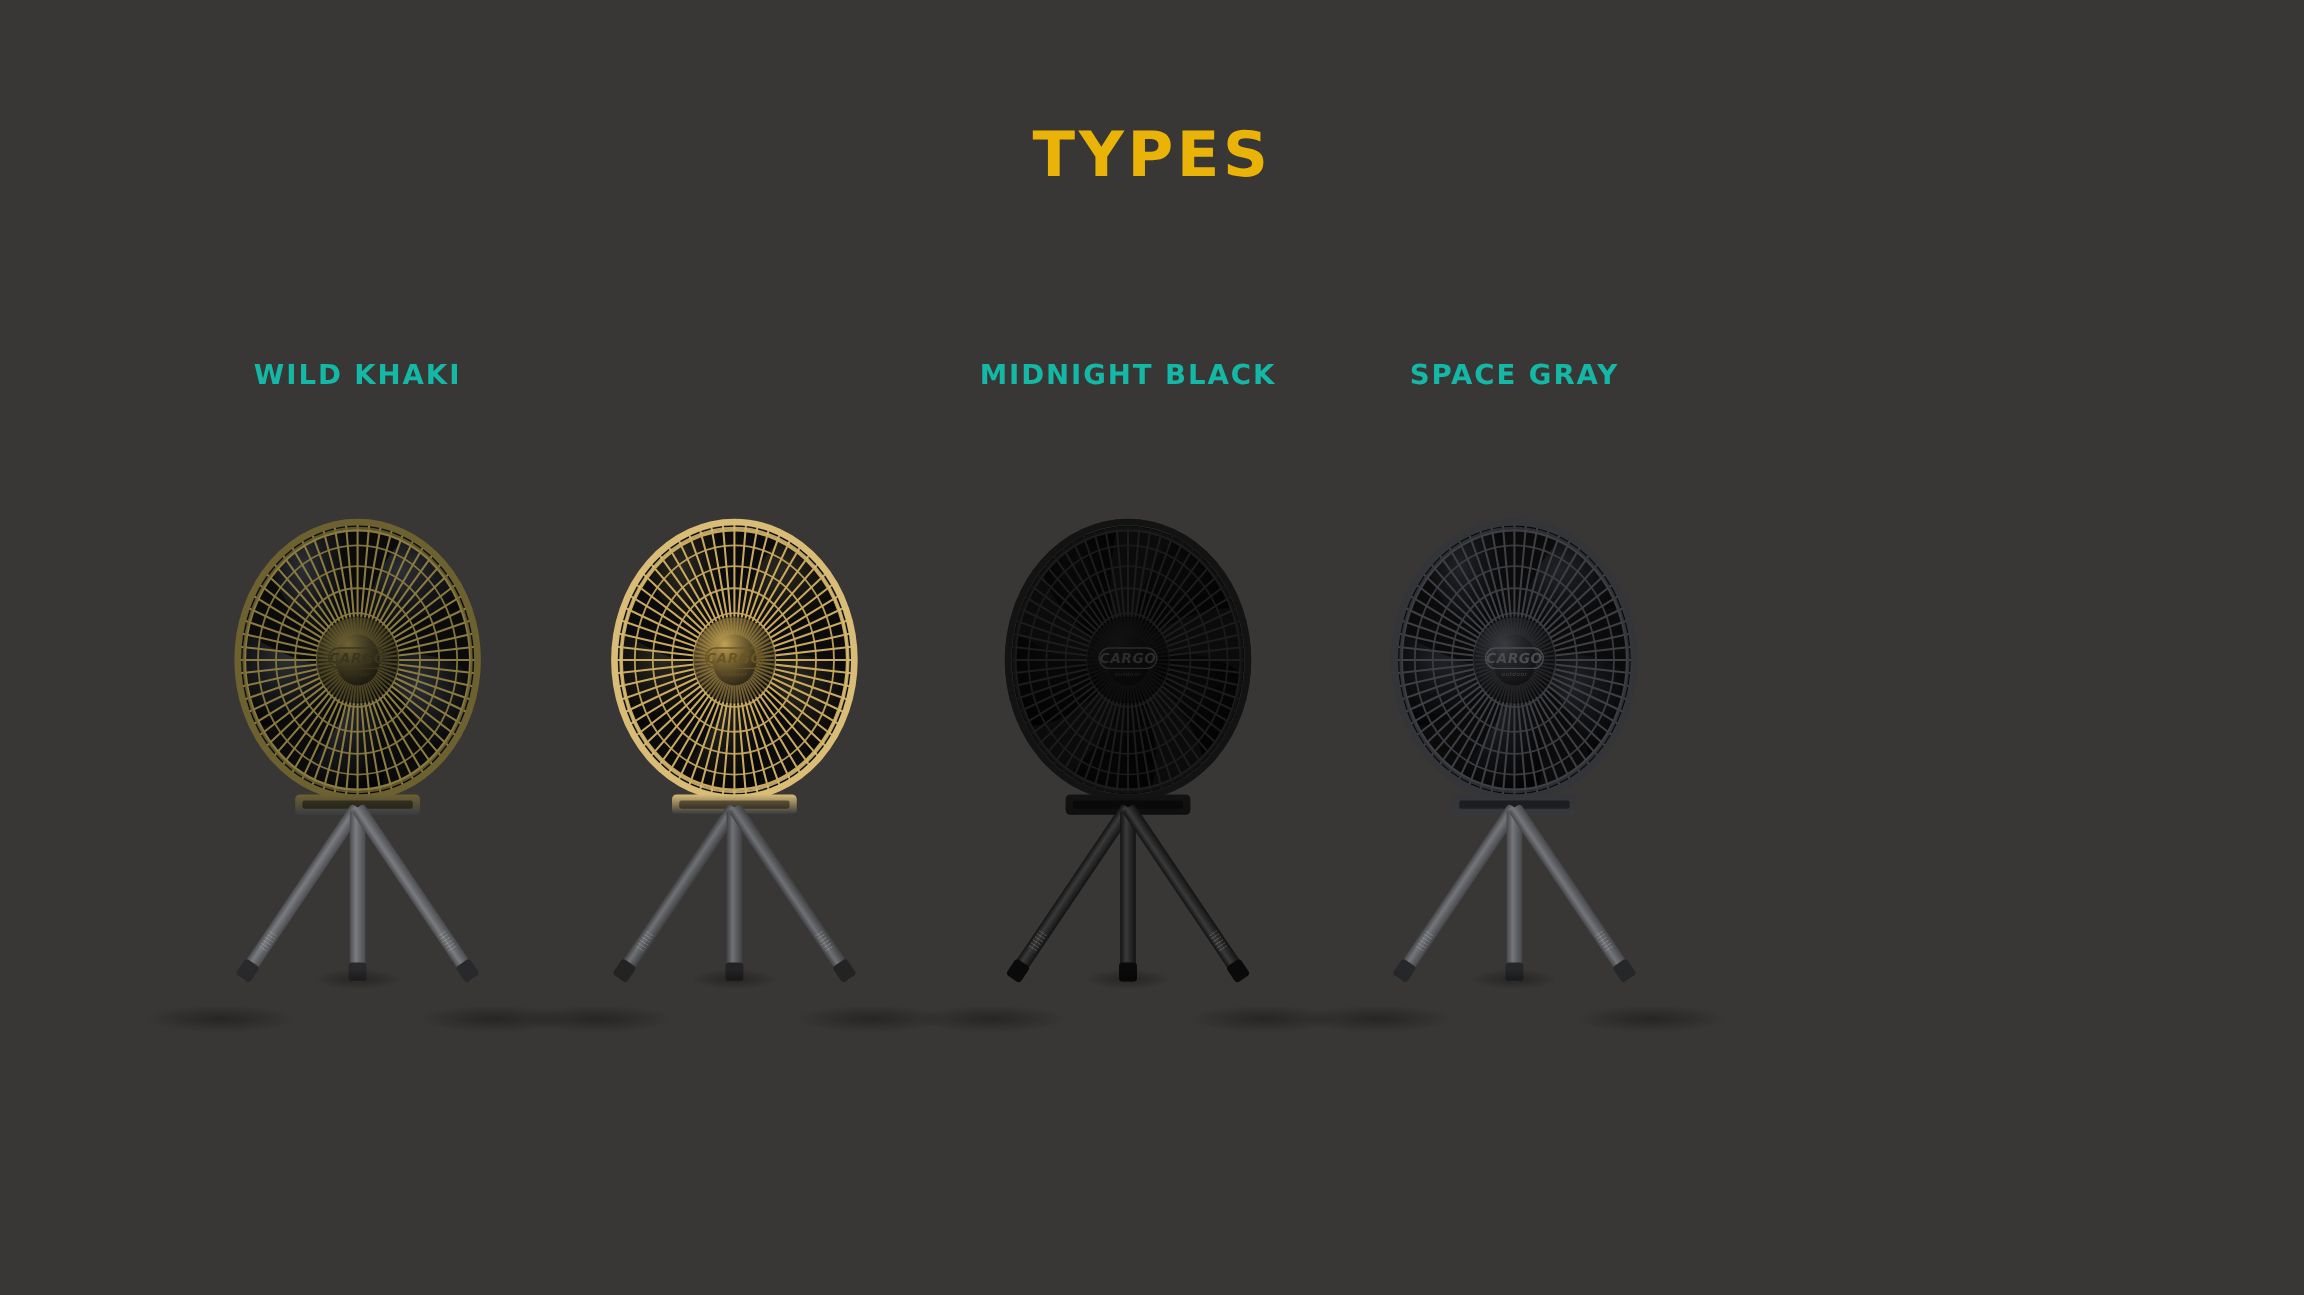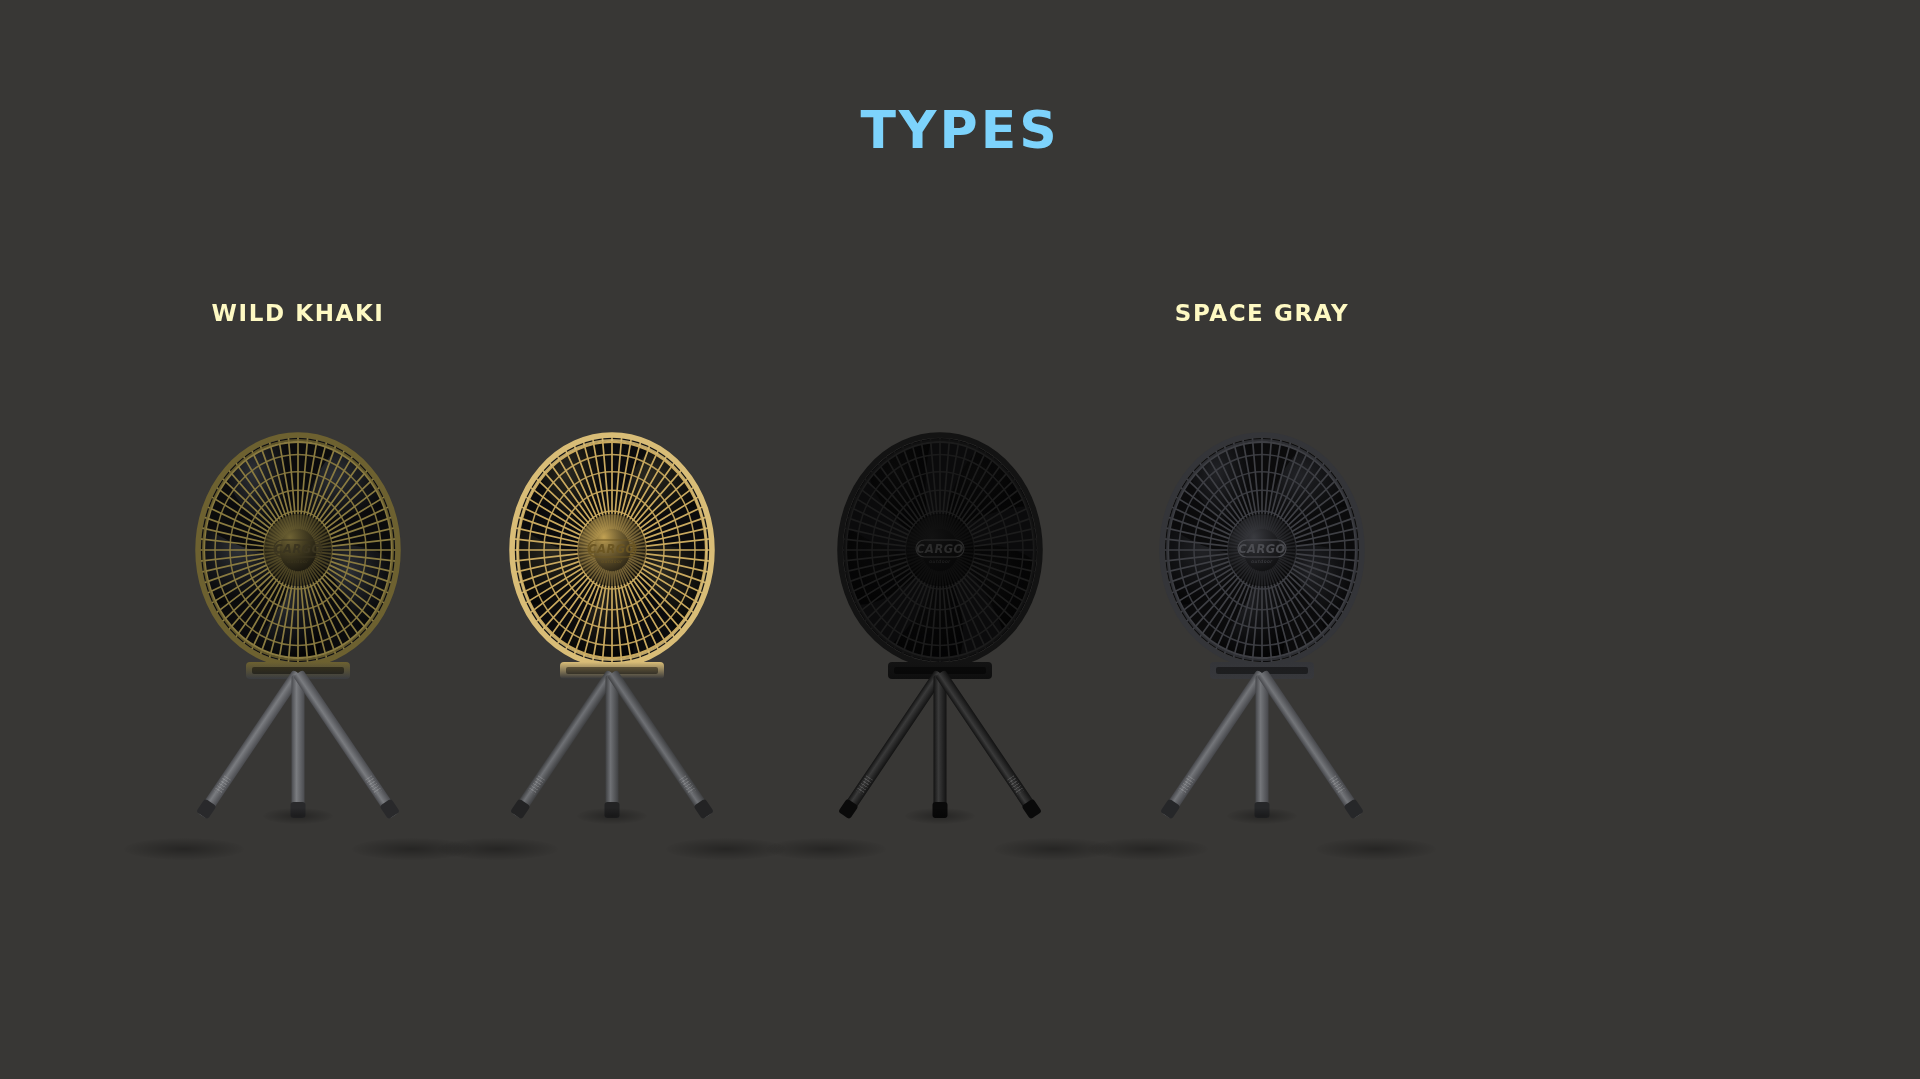--- a/index.html
+++ b/index.html
@@ -17,38 +17,38 @@
   }
 
   
   #page-title {
     position:absolute;
     top:104px; left:0; width:1920px;
     text-align:center;
     font-size:52px;
     font-weight:700;
     letter-spacing:3px;
-    color:#7dd3fc;
+    color:#eab308;
     line-height:1;
     font-family:"DejaVu Sans", sans-serif;
   }
 
   
   #labels {
     position:absolute;
     top:300px; left:0; width:1920px; height:34px;
   }
   .color-label {
     position:absolute;
     top:0;
     text-align:center;
     font-size:23px;
     font-weight:700;
     letter-spacing:1.6px;
-    color:#fef9c3;
+    color:#14b8a6;
     white-space:nowrap;
     font-family:"DejaVu Sans", sans-serif;
   }
 
   
   .product {
     position:absolute;
     top:430px;
     width:360px;
     height:480px;
@@ -149,20 +149,21 @@
 </style>
 </head>
 <body>
 
 <div id="stage">
 
   <h1 id="page-title">TYPES</h1>
 
   <div id="labels">
       <div class="color-label" style="left: 48px; width: 500px;">WILD KHAKI</div>
+      <div class="color-label" style="left: 690px; width: 500px;">MIDNIGHT BLACK</div>
       <div class="color-label" style="left: 1012px; width: 500px;">SPACE GRAY</div>
     </div>
 
   <div id="products">
       <div class="product" style="left: 118px;">
         <div class="fan-head">
           <svg viewBox="0 0 212 240" width="212" height="240" class="fan-svg">
             <defs>
               <radialGradient id="hubgrad0" cx="38%" cy="32%" r="78%">
                 <stop offset="0%" stop-color="#6f6334" stop-opacity="1"></stop>

